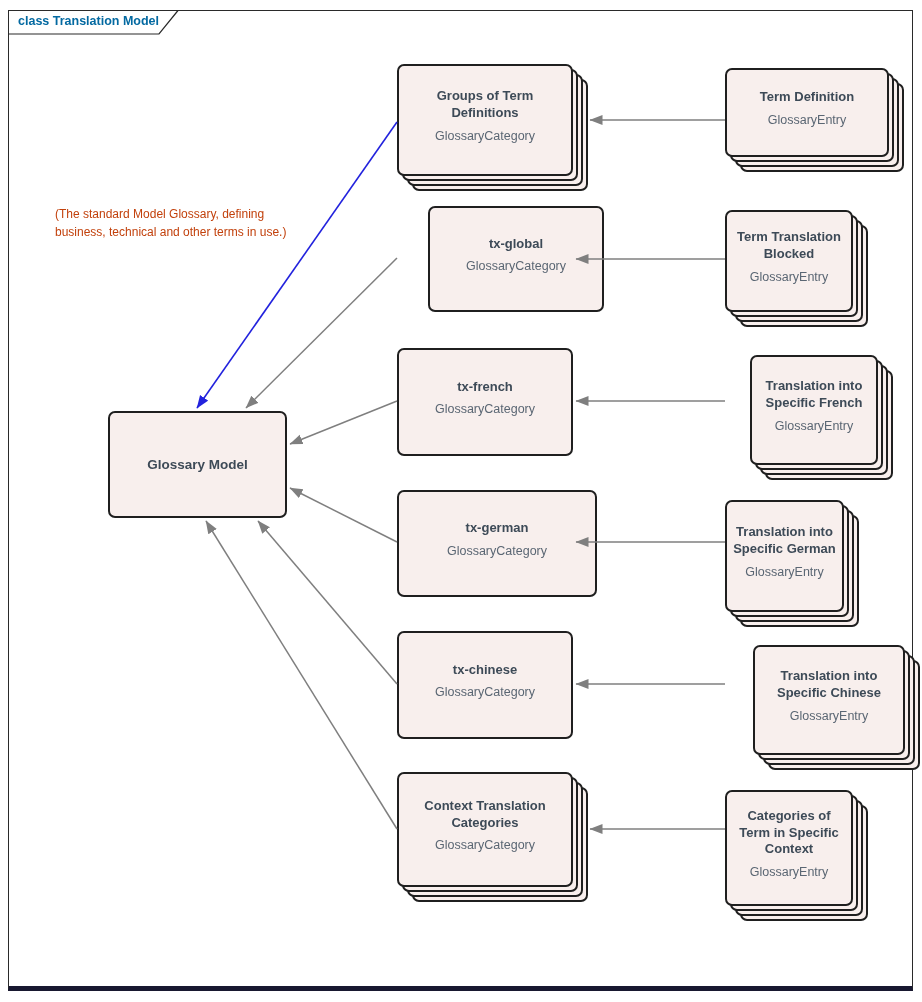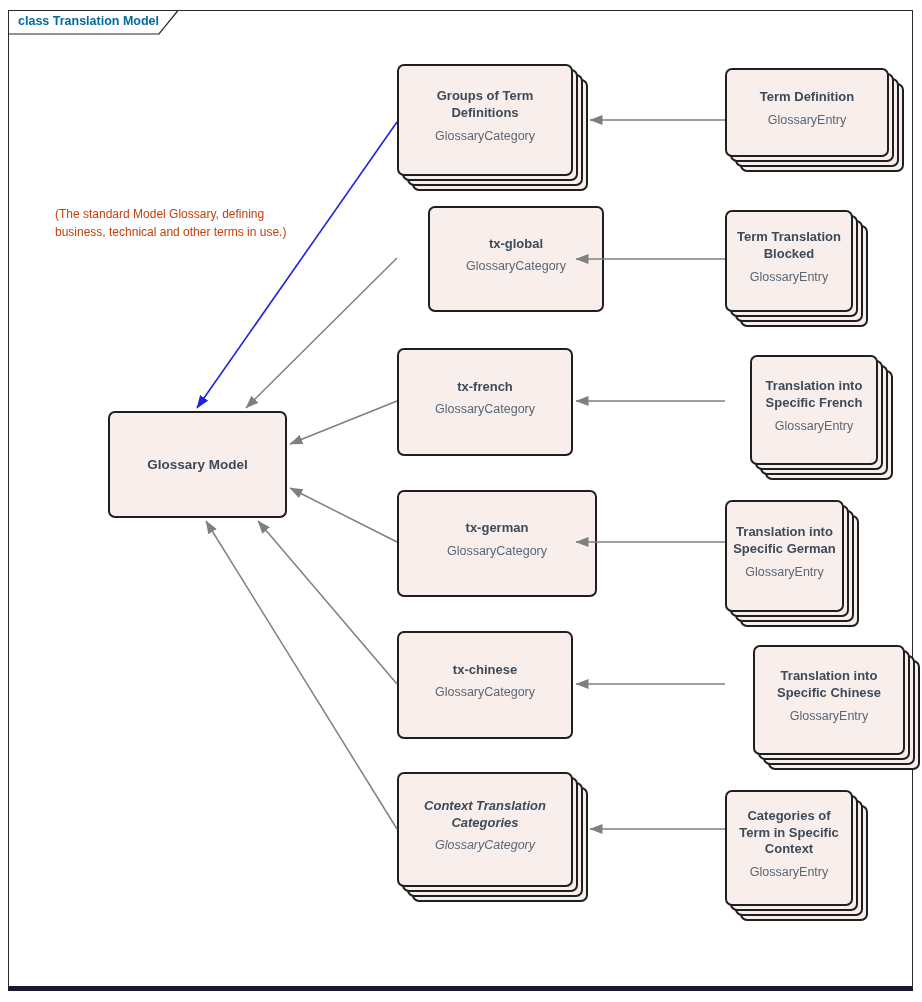--- a/index.html
+++ b/index.html
@@ -82,21 +82,21 @@
     </div>
   </div>
 
   <div class="node" style="left:397px;top:631px;width:176px;height:108px;">
     <div class="node-main">
       <div class="node-title">tx-chinese</div>
       <div class="node-type">GlossaryCategory</div>
     </div>
   </div>
 
-  <div class="node" style="left:397px;top:772px;width:176px;height:115px;font-style:italic;">
+  <div class="node" style="left:397px;top:772px;width:176px;height:115px;">
     <div class="stack-layer l3"></div>
     <div class="stack-layer l2"></div>
     <div class="stack-layer l1"></div>
     <div class="node-main">
       <div class="node-title">Context Translation Categories</div>
       <div class="node-type">GlossaryCategory</div>
     </div>
   </div>
 
   <div class="node" style="left:725px;top:68px;width:128px;height:89px;padding-left:36px;">

